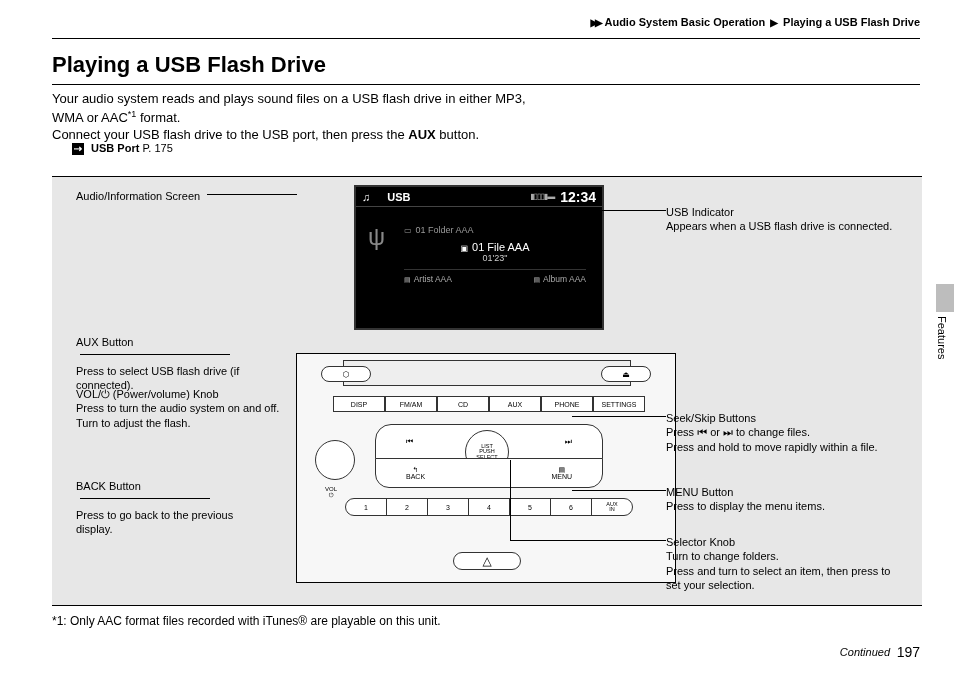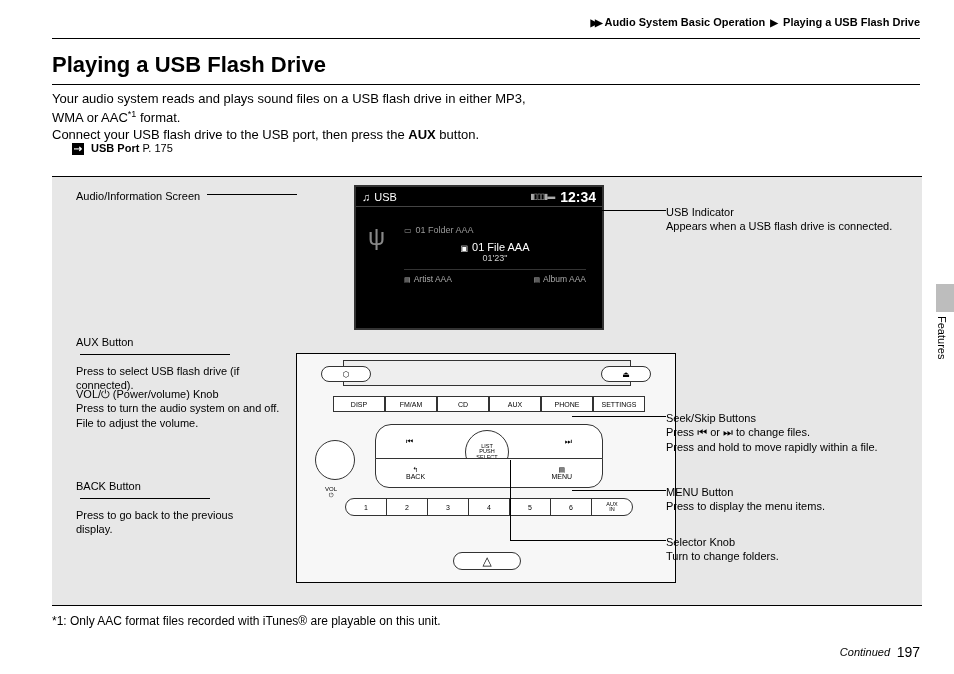--- a/index.html
+++ b/index.html
@@ -74,21 +74,21 @@
     width: 250px; height: 145px;
     background: #000; color: #fff;
     border: 2px solid #333;
     font-size: 10px;
   }
   .screen .top {
     height: 20px; display: flex; align-items: center;
     padding: 0 6px; border-bottom: 1px solid #444;
   }
   .screen .note { font-size: 11px; margin-right: 4px; }
-  .screen .usb { font-weight: normal; font-size: 11px; }
+  .screen .usb { font-weight: bold; font-size: 11px; margin-left: 13px; }
   .screen .sig { margin-left: auto; font-size: 8px; letter-spacing: -1px; color: #aaa; }
   .screen .clock { margin-left: 6px; font-size: 14px; font-weight: bold; }
   .screen .body { padding: 18px 16px 8px 48px; font-size: 10px; }
   .screen .usbicon {
     position: absolute; left: 12px; top: 36px; font-size: 24px; color: #888;
   }
   .screen .row1 { color: #999; margin-bottom: 6px; font-size: 9px; }
   .screen .row1 .fico::before { content: "▭"; font-size: 8px; margin-right: 4px; }
   .screen .row2 { display: flex; align-items: center; justify-content: space-between; margin-bottom: 6px; flex-direction: column; }
   .screen .row2 .ficon { font-size: 8px; margin-right: 4px; }
@@ -320,21 +320,21 @@
     <span class="hdr">AUX Button</span>
     <span class="hdr-line" style="width:150px;"></span><br>
     <span>Press to select USB flash drive (if connected).</span>
   </div>
 
   <div class="callout" style="top:210px; left:24px; width:210px;">
     <span class="hdr">
       <span>VOL/</span><span>⏻</span><span> (Power/volume) Knob</span>
     </span><br>
     <span>Press to turn the audio system on and off.</span><br>
-    <span>File to adjust the volume.</span>
+    <span>Turn to adjust the flash.</span>
   </div>
 
   <div class="callout" style="top:302px; left:24px; width:190px;">
     <span class="hdr">BACK Button</span>
     <span class="hdr-line" style="width:130px;"></span><br>
     <span>Press to go back to the previous display.</span>
   </div>
 
   <div class="callout" style="top:28px; left:614px; width:230px;">
     <span class="hdr">USB Indicator</span><br>
@@ -348,20 +348,21 @@
   </div>
 
   <div class="callout" style="top:308px; left:614px; width:230px;">
     <span class="hdr">MENU Button</span><br>
     <span>Press to display the menu items.</span>
   </div>
 
   <div class="callout" style="top:358px; left:614px; width:240px;">
     <span class="hdr">Selector Knob</span><br>
     <span>Turn to change folders.</span><br>
+    <span>Press and turn to select an item, then press to set your selection.</span>
   </div>
 
   <div class="ptr" style="top:33px; left:396px; width:218px;"></div>
   <div class="ptr" style="top:239px; left:520px; width:94px;"></div>
   <div class="ptr" style="top:313px; left:520px; width:94px;"></div>
   <div class="ptr" style="top:363px; left:458px; width:156px;"></div>
   <div class="ptr-v" style="top:283px; left:458px; height:80px;"></div>
 </div>
 
 <div class="footnote">*1: Only AAC format files recorded with iTunes® are playable on this unit.</div>

